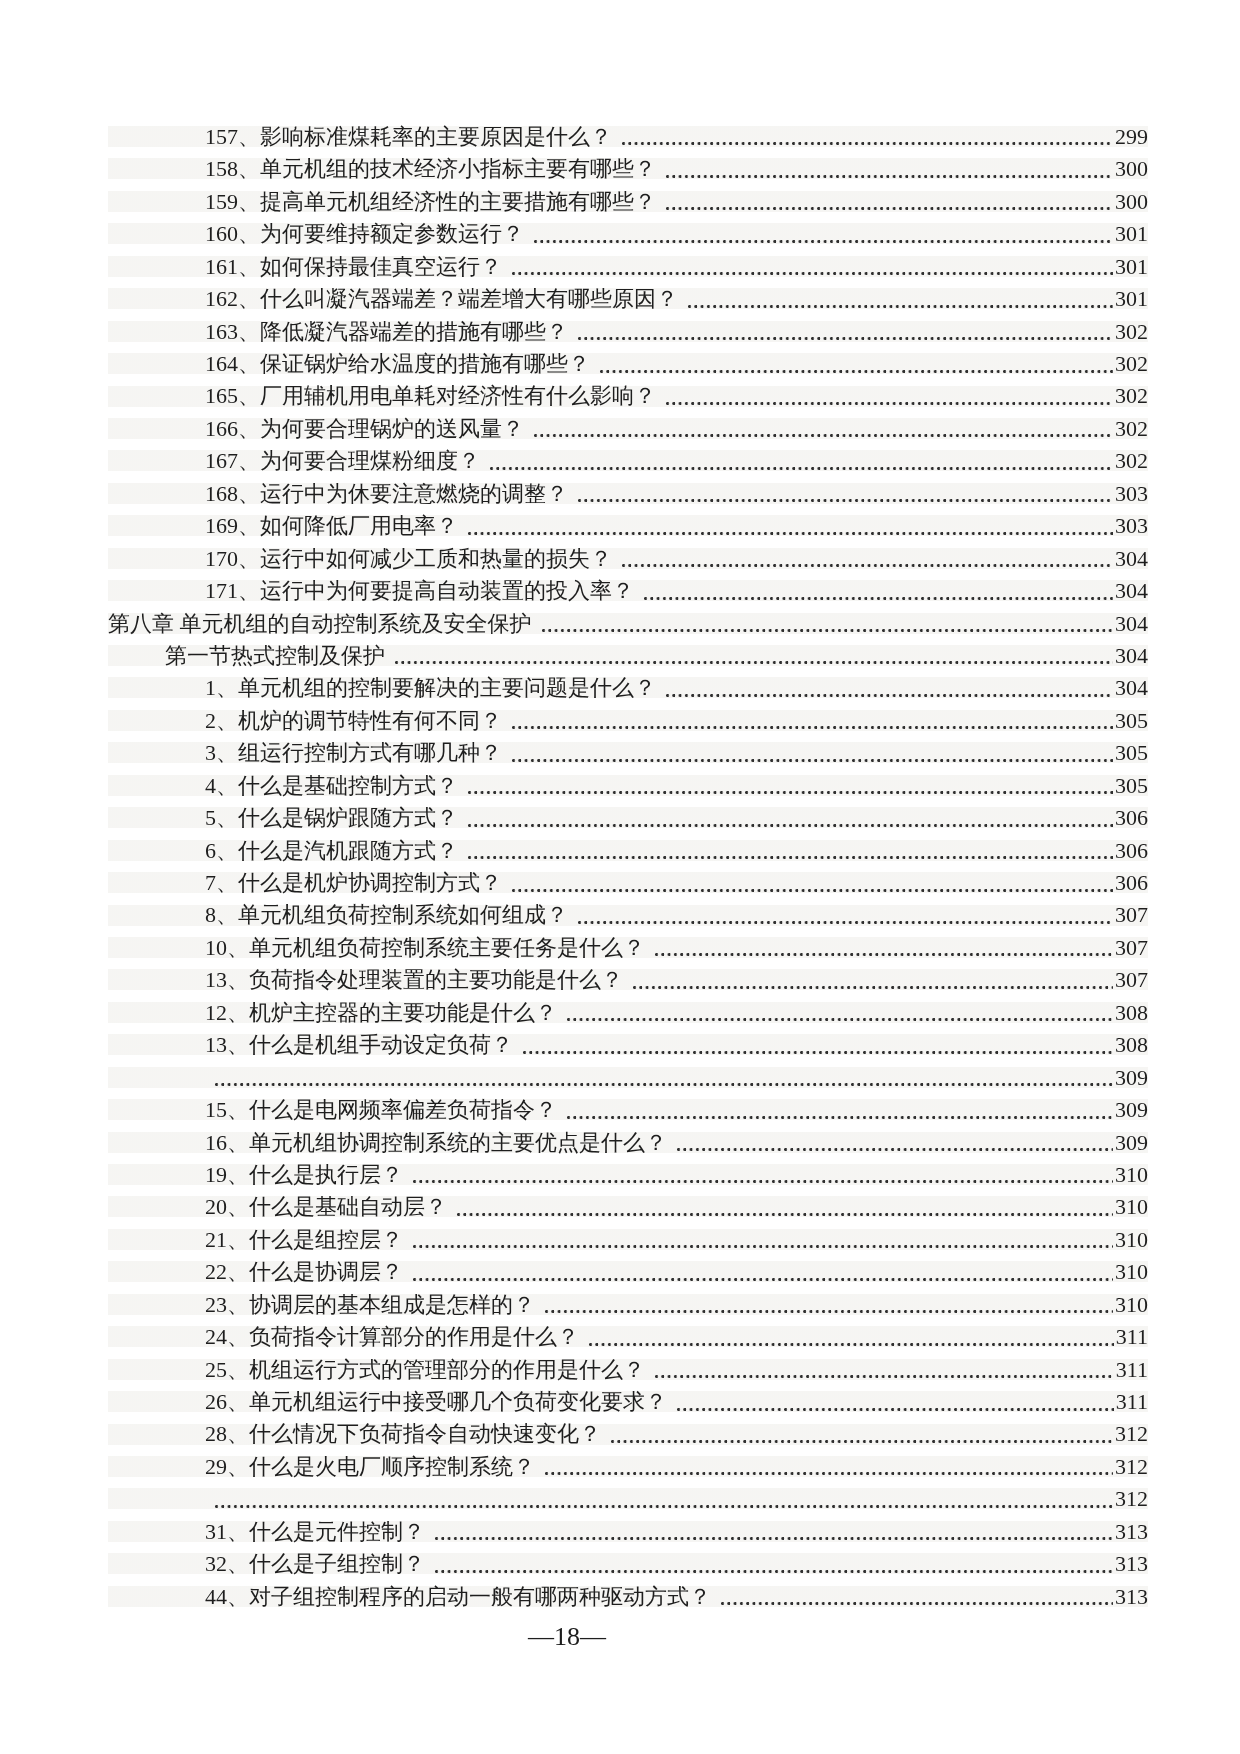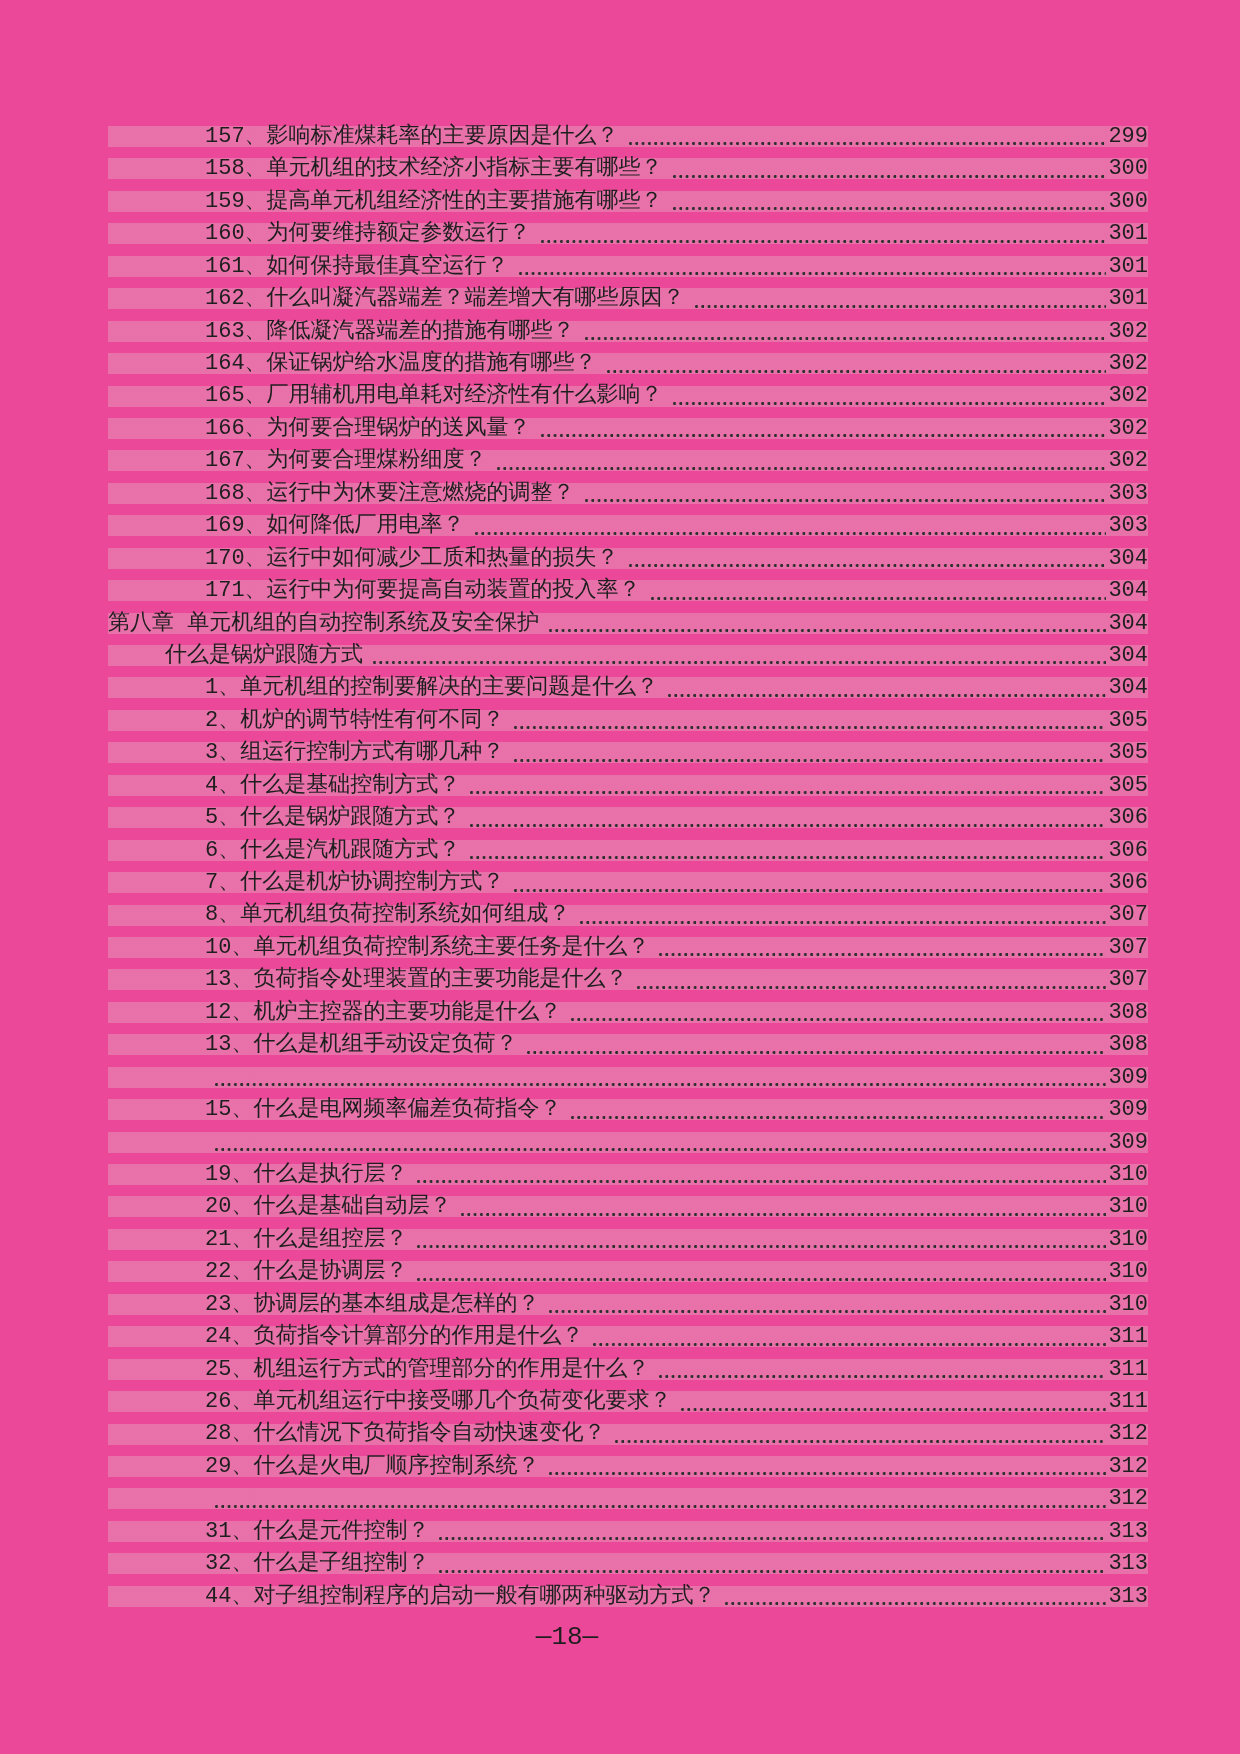--- a/index.html
+++ b/index.html
@@ -1,21 +1,21 @@
 <!DOCTYPE html>
 <html><head>
 <meta charset="utf-8">
 <style>
   html,body{margin:0;padding:0;background:#e8e8e8;}
   .page{
     position:relative;
     width:1240px;height:1754px;
     margin:0 auto;
-    background:#ec4899;
-    font-family:Liberation Mono, monospace;
+    background:#ffffff;
+    font-family:Liberation Serif, serif;
     color:#1e1e1e;
     overflow:hidden;
   }
   .toc{
     position:absolute;
     left:108px;right:92px;top:121px;
   }
   .toc-row{
     display:flex;
     align-items:flex-end;
@@ -158,21 +158,21 @@
     <span class="toc-page-num">304</span>
   </div>
 
   <div class="toc-row level-chapter">
     <span class="toc-text">第八章 单元机组的自动控制系统及安全保护</span>
     <span class="dot-leader"></span>
     <span class="toc-page-num">304</span>
   </div>
 
   <div class="toc-row level-section">
-    <span class="toc-text">什么是锅炉跟随方式</span>
+    <span class="toc-text">第一节热式控制及保护</span>
     <span class="dot-leader"></span>
     <span class="toc-page-num">304</span>
   </div>
 
   <div class="toc-row level-q">
     <span class="toc-text">1、单元机组的控制要解决的主要问题是什么？</span>
     <span class="dot-leader"></span>
     <span class="toc-page-num">304</span>
   </div>
 
@@ -247,20 +247,21 @@
     <span class="toc-page-num">309</span>
   </div>
 
   <div class="toc-row level-q">
     <span class="toc-text">15、什么是电网频率偏差负荷指令？</span>
     <span class="dot-leader"></span>
     <span class="toc-page-num">309</span>
   </div>
 
   <div class="toc-row level-q">
+    <span class="toc-text">16、单元机组协调控制系统的主要优点是什么？</span>
     <span class="dot-leader"></span>
     <span class="toc-page-num">309</span>
   </div>
 
   <div class="toc-row level-q">
     <span class="toc-text">19、什么是执行层？</span>
     <span class="dot-leader"></span>
     <span class="toc-page-num">310</span>
   </div>
 

